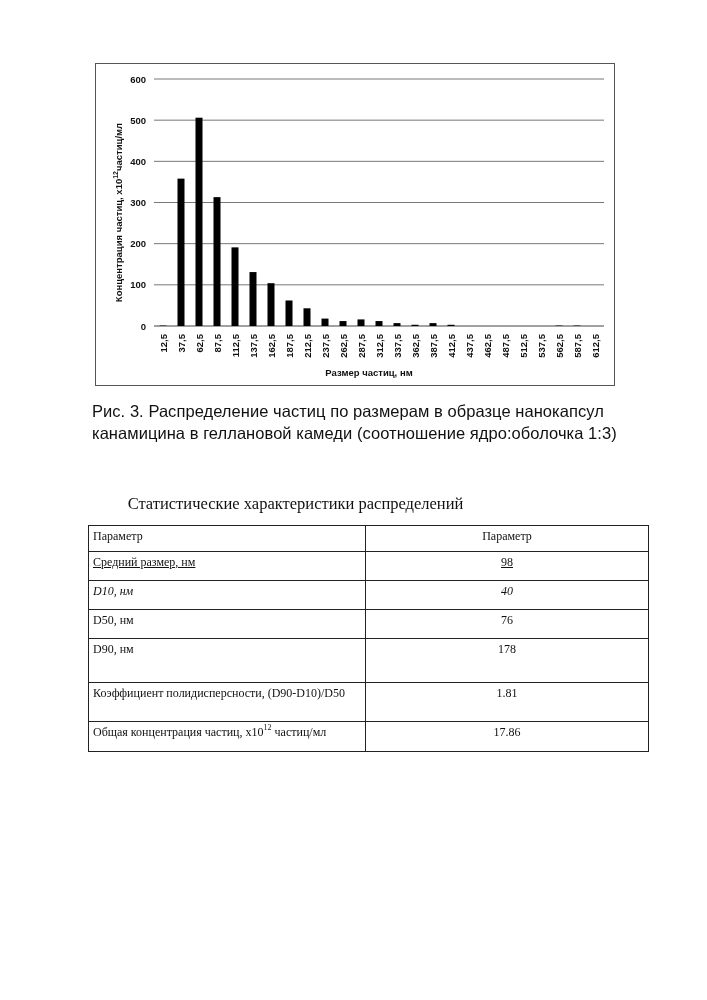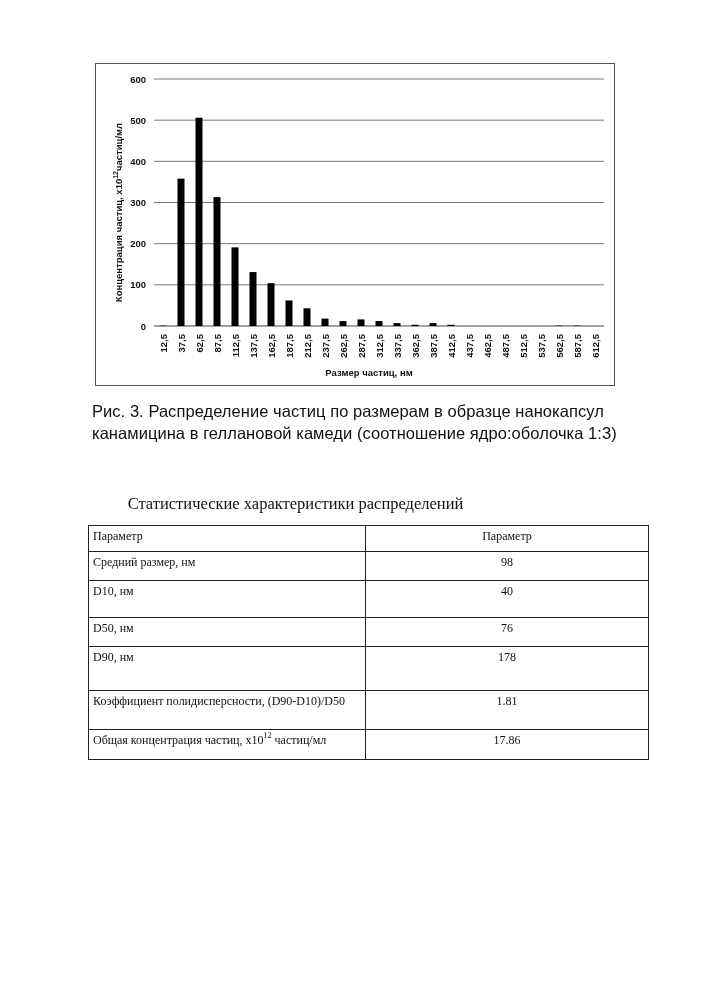--- a/index.html
+++ b/index.html
@@ -86,25 +86,25 @@
 <div class="caption">Рис. 3. Распределение частиц по размерам в образце нанокапсул канамицина в геллановой камеди (соотношение ядро:оболочка 1:3)</div>
 
 <div class="table-title">Статистические характеристики распределений</div>
 
 <table class="stats">
   <tbody>
       <tr style="height:26px;">
     <td class="param">Параметр</td>
     <td class="val">Параметр</td>
   </tr>
-  <tr style="height:29px;">
+  <tr style="height:29px;text-decoration:underline;">
     <td class="param">Средний размер, нм</td>
     <td class="val">98</td>
   </tr>
-  <tr style="height:37px;">
+  <tr style="height:29px;font-style:italic;">
     <td class="param">D10, нм</td>
     <td class="val">40</td>
   </tr>
   <tr style="height:29px;padding-left:36px;">
     <td class="param">D50, нм</td>
     <td class="val">76</td>
   </tr>
   <tr style="height:44px;">
     <td class="param">D90, нм</td>
     <td class="val">178</td>

